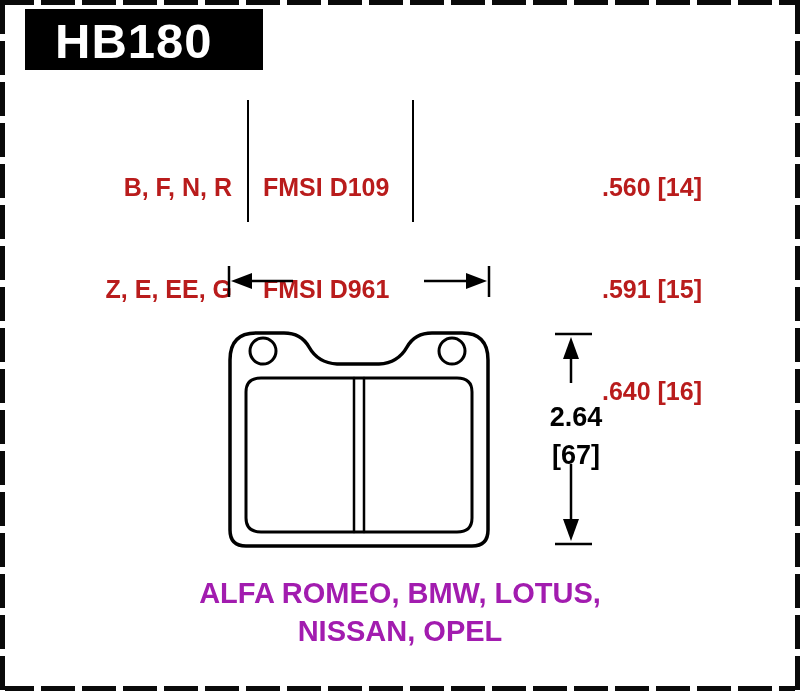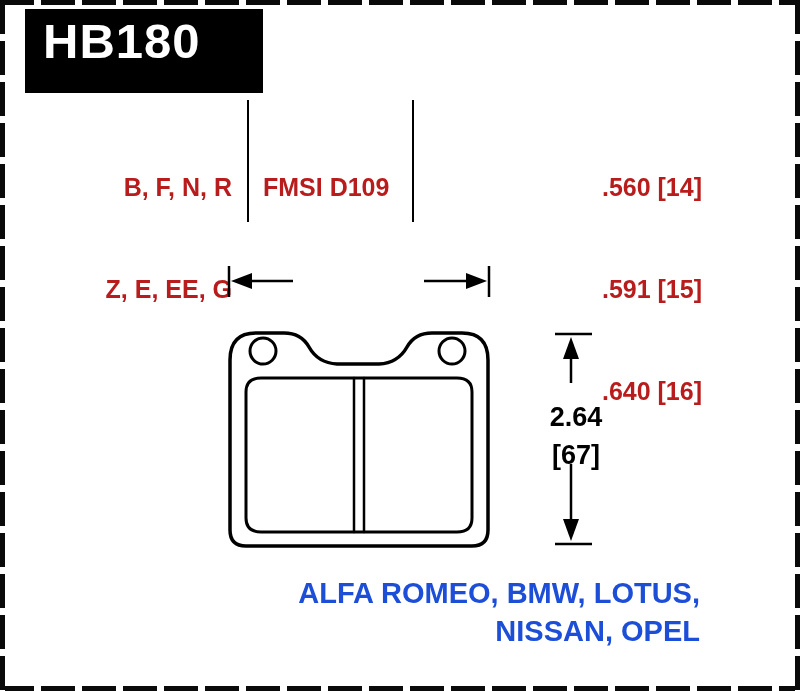--- a/index.html
+++ b/index.html
@@ -25,27 +25,27 @@
   .edge-left, .edge-right {
     top: 0; width: 5px; height: 691px;
     background: repeating-linear-gradient(180deg, #0a0a0a 0 34px, #ffffff 34px 41px);
   }
   .edge-left { left: 0; }
   .edge-right { right: 0; }
 
   .part-box {
     position: absolute;
     left: 25px; top: 9px;
-    width: 238px; height: 84px;
+    width: 238px; height: 61px;
     background: #000000;
     color: #ffffff;
     font-weight: 700;
     font-size: 49px;
     line-height: 64px;
-    padding-left: 18px;
+    padding-left: 30px;
     letter-spacing: 1px;
   }
 
   .spec-text {
     position: absolute;
     font-weight: 700;
     font-size: 25px;
     line-height: 34px;
     color: #b91c1c;
     white-space: pre;
@@ -84,25 +84,25 @@
     width: 76px;
     font-size: 27px;
     line-height: 38px;
     margin-top: 12px;
   }
 
   .apps {
     position: absolute;
     left: 100px; top: 574px;
     width: 600px;
-    text-align: right;
+    text-align: center;
     font-weight: 700;
     font-size: 29px;
     line-height: 38px;
-    color: #1d4ed8;
+    color: #a21caf;
   }
 </style>
 </head>
 <body>
 
 <div class="frame">
 
   <div class="edge edge-top"></div>
   <div class="edge edge-bottom"></div>
   <div class="edge edge-left"></div>
@@ -112,20 +112,21 @@
     <span>HB180</span>
   </div>
 
   <div class="spec-text col-compounds">
     <div>B, F, N, R</div>
     <div>Z, E, EE, G</div>
   </div>
   <div class="vdivider vdivider-1"></div>
   <div class="spec-text col-fmsi">
     <div>FMSI D109</div>
+    <div>FMSI D961</div>
   </div>
   <div class="vdivider vdivider-2"></div>
   <div class="spec-text col-thickness">
     <div>.560 [14]</div>
     <div>.591 [15]</div>
     <div>.640 [16]</div>
   </div>
 
   <svg class="drawing-svg" viewBox="0 0 800 691">
 

